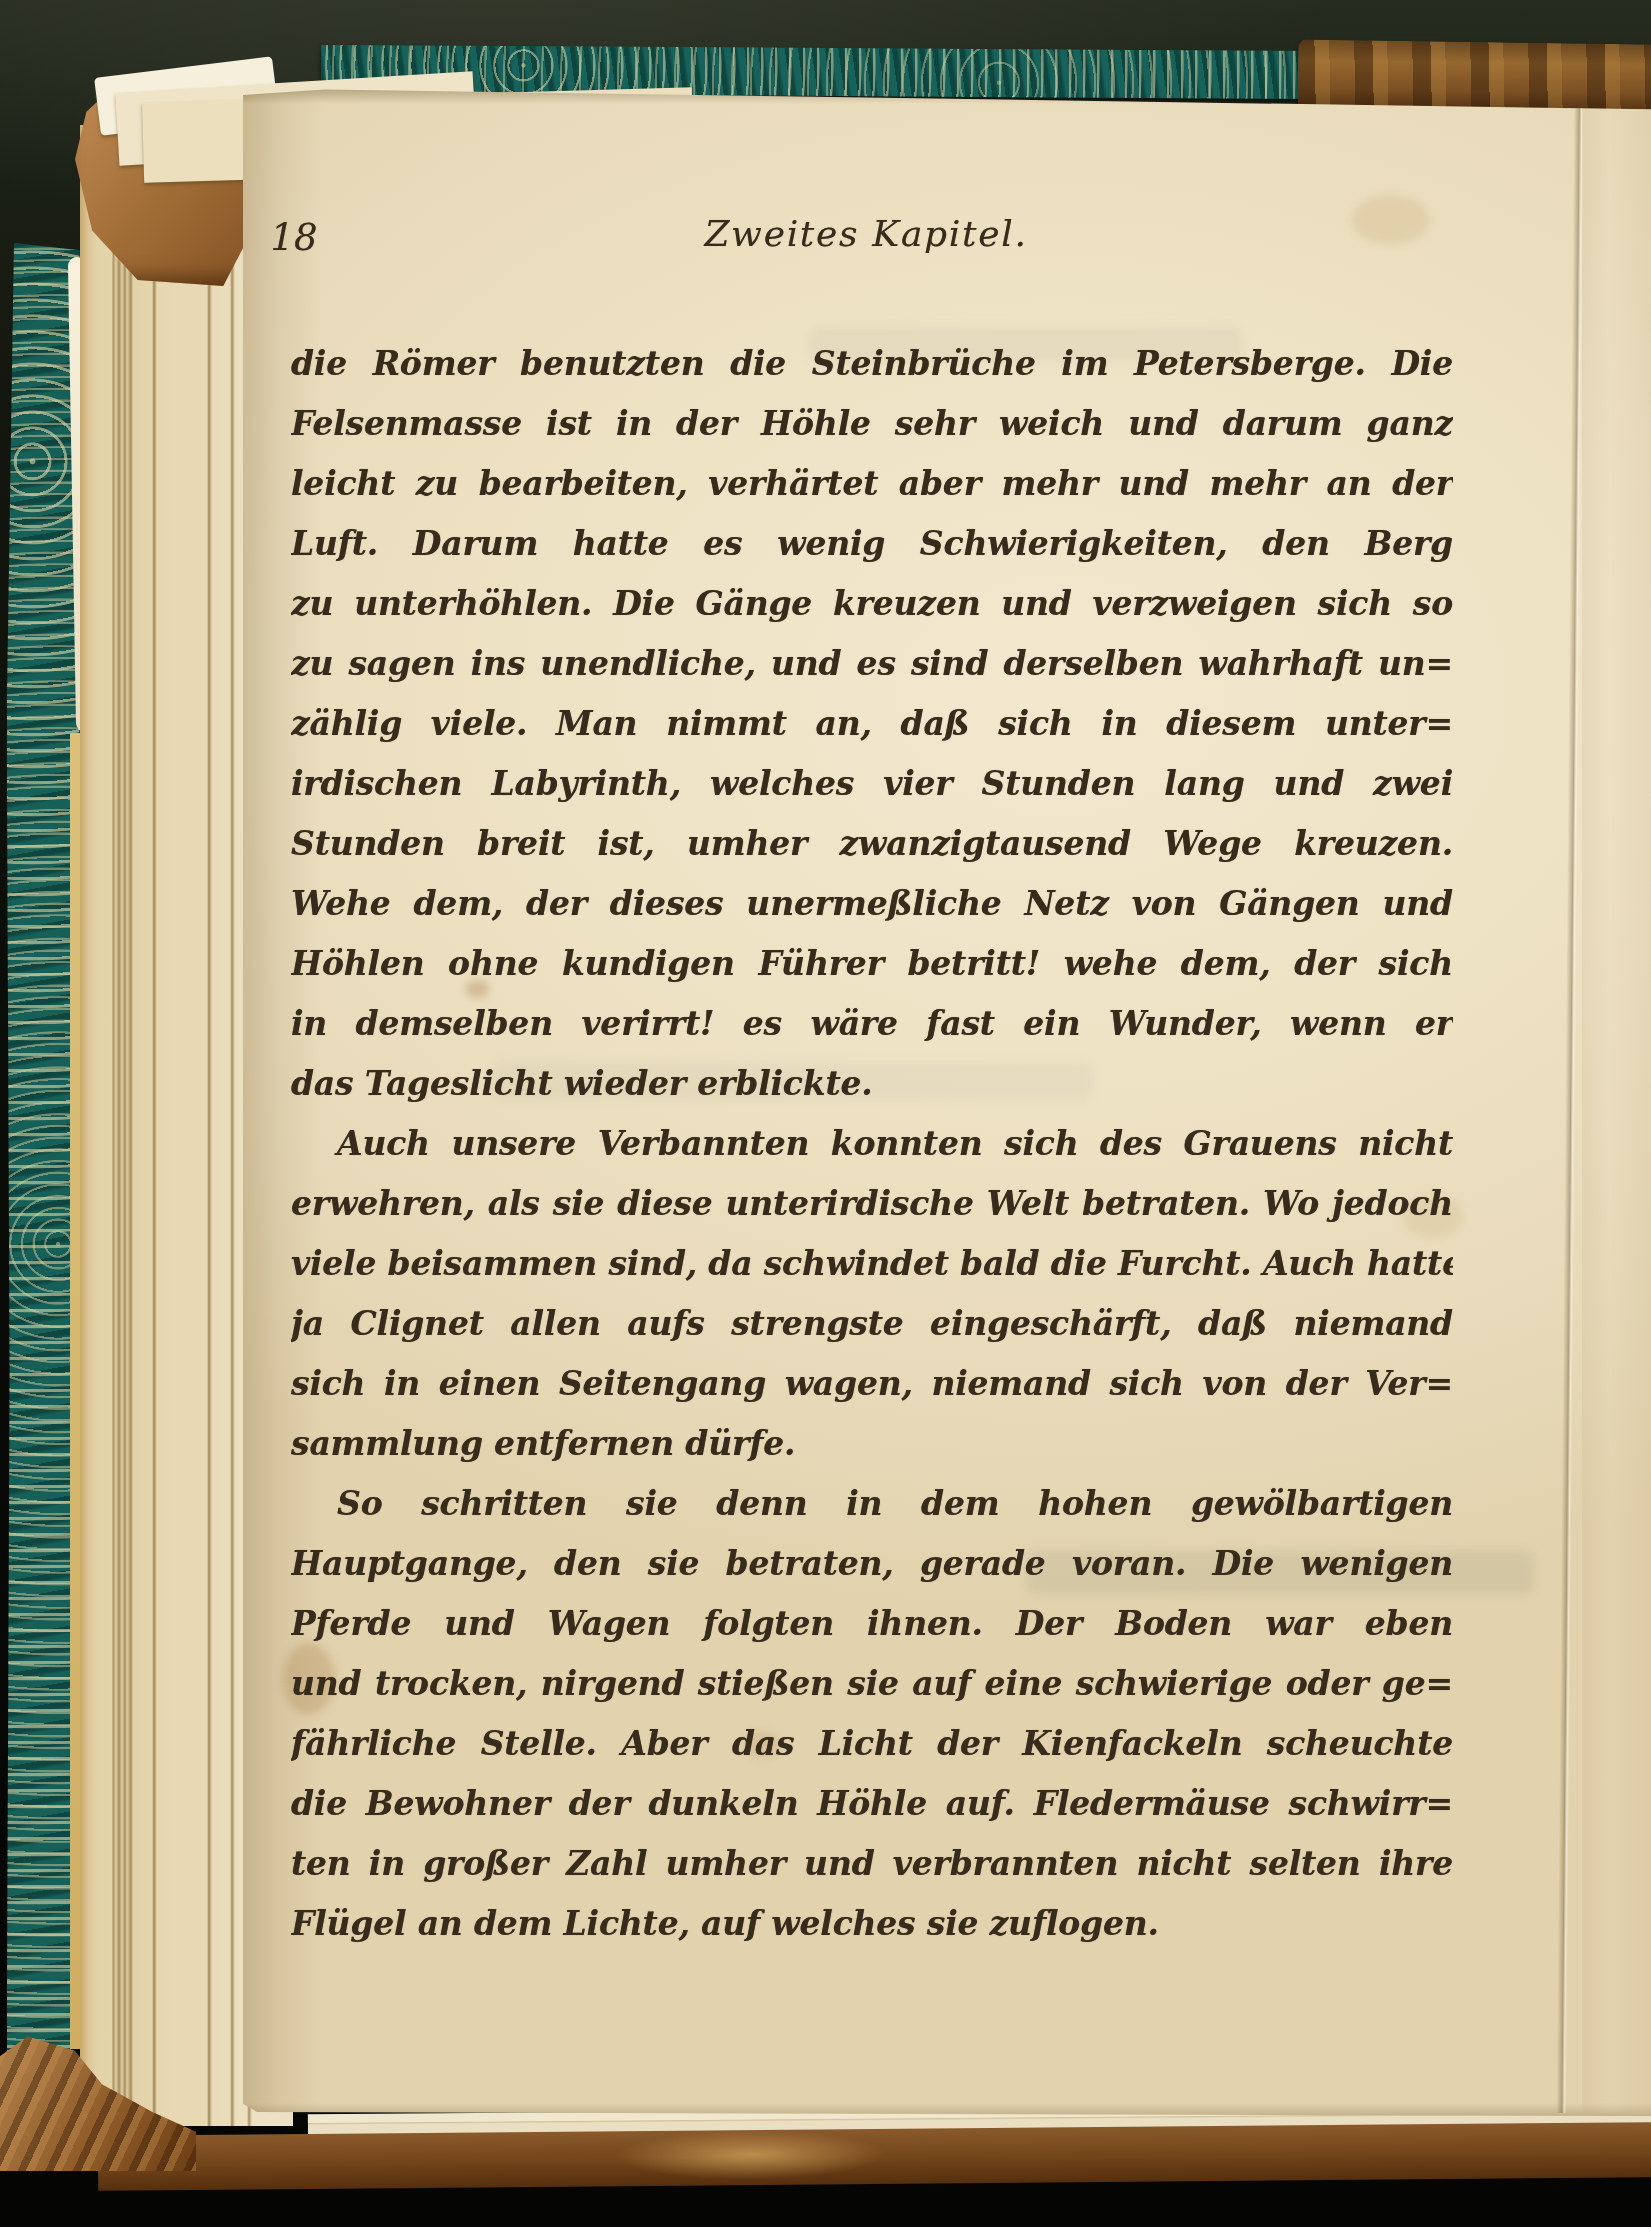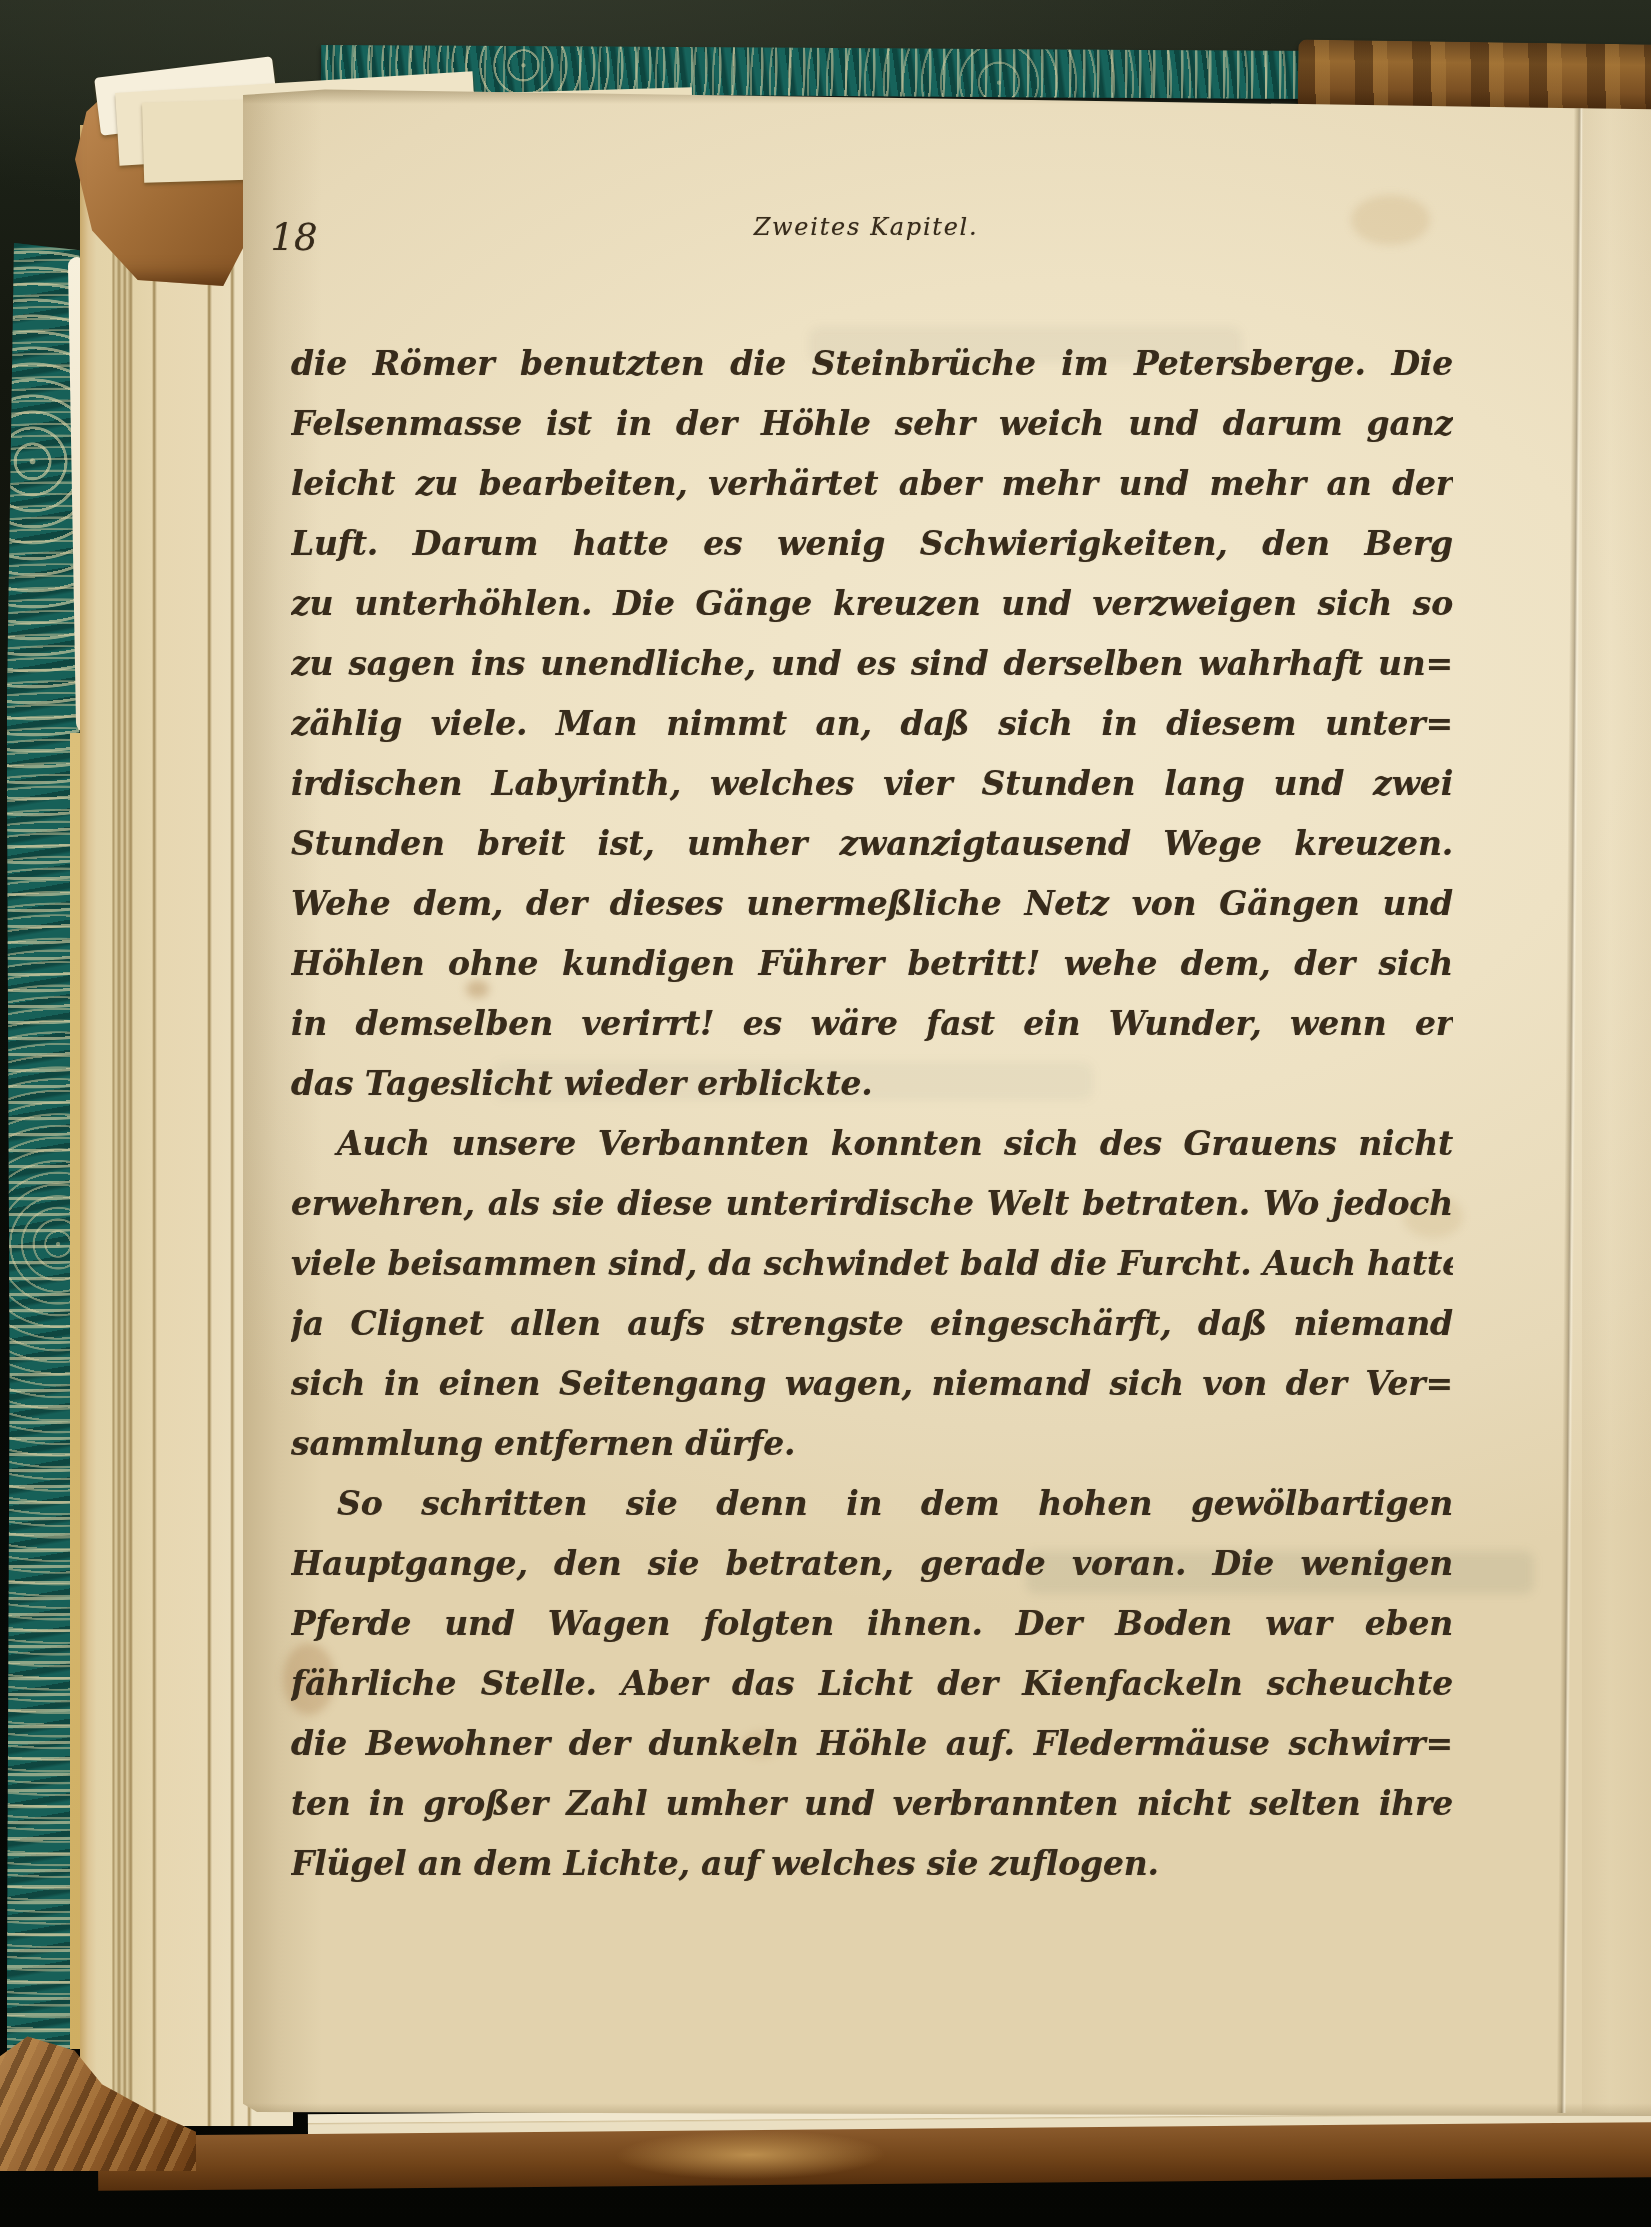--- a/index.html
+++ b/index.html
@@ -110,21 +110,21 @@
   
   .ghost{position:absolute;filter:blur(5px);border-radius:10px;}
   .gh1{left:783px;top:1464px;width:508px;height:43px;background:rgba(108,114,94,.12);}
   .gh2{left:566px;top:240px;width:433px;height:35px;background:rgba(108,114,94,.07);}
   .gh3{left:250px;top:975px;width:600px;height:38px;background:rgba(108,114,94,.06);}
 
   
   .pagenum{position:absolute;left:27.5px;top:132px;font-size:37px;line-height:1;
     color:var(--ink,#372b1b);text-shadow:0 0 0.8px rgba(52,40,25,.5);}
   .chapter{position:absolute;left:373px;top:127px;width:500px;text-align:center;
-    font-size:24px;line-height:1.1;letter-spacing:1.7px;color:var(--ink,#372b1b);
+    font-size:36px;line-height:1.1;letter-spacing:1.7px;color:var(--ink,#372b1b);
     text-shadow:0 0 0.8px rgba(52,40,25,.5);}
   .textblock{position:absolute;left:48px;top:247px;width:1162px;}
   .line{height:60px;line-height:60px;font-size:33px;font-weight:700;letter-spacing:-0.2px;
     color:var(--ink,#372b1b);text-shadow:0 0 0.8px rgba(52,40,25,.55);
     text-align:justify;text-align-last:justify;overflow:hidden;white-space:nowrap;}
   .line.last{text-align-last:left;}
   .line.indent{text-indent:46px;}
 </style>
 </head>
 <body>
@@ -182,20 +182,21 @@
       <div class="line last">das Tageslicht wieder erblickte.</div>
       <div class="line indent">Auch unsere Verbannten konnten sich des Grauens nicht</div>
       <div class="line">erwehren, als sie diese unterirdische Welt betraten. Wo jedoch</div>
       <div class="line">viele beisammen sind, da schwindet bald die Furcht. Auch hatte</div>
       <div class="line">ja Clignet allen aufs strengste eingeschärft, daß niemand</div>
       <div class="line">sich in einen Seitengang wagen, niemand sich von der Ver=</div>
       <div class="line last">sammlung entfernen dürfe.</div>
       <div class="line indent">So schritten sie denn in dem hohen gewölbartigen</div>
       <div class="line">Hauptgange, den sie betraten, gerade voran. Die wenigen</div>
       <div class="line">Pferde und Wagen folgten ihnen. Der Boden war eben</div>
+      <div class="line">und trocken, nirgend stießen sie auf eine schwierige oder ge=</div>
       <div class="line">fährliche Stelle. Aber das Licht der Kienfackeln scheuchte</div>
       <div class="line">die Bewohner der dunkeln Höhle auf. Fledermäuse schwirr=</div>
       <div class="line">ten in großer Zahl umher und verbrannten nicht selten ihre</div>
       <div class="line last">Flügel an dem Lichte, auf welches sie zuflogen.</div>
     </div>
 
     <div class="crease"></div>
     <div class="right-curl"></div>
   </div>
 </div>

